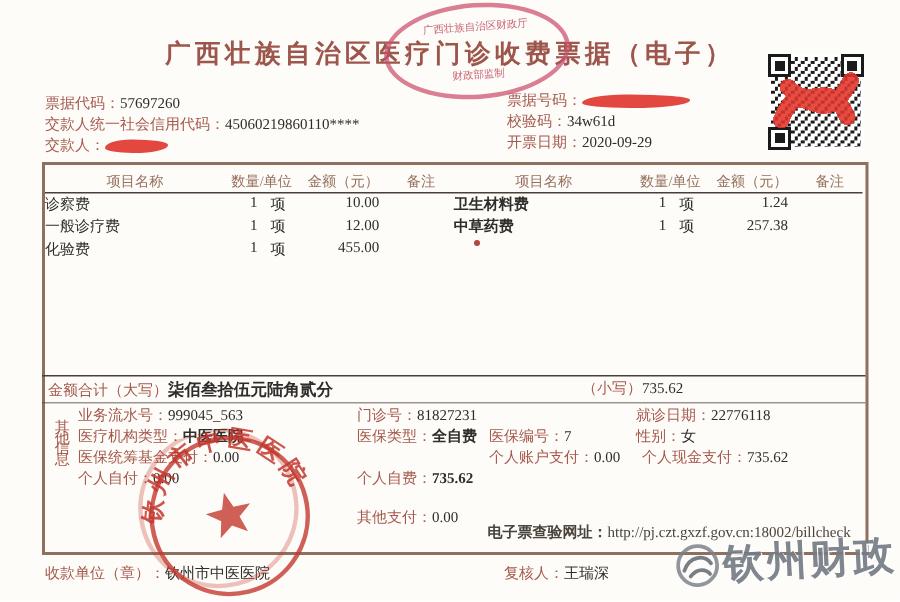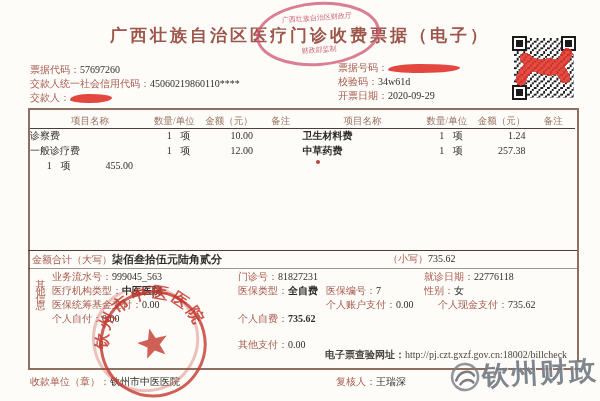--- a/index.html
+++ b/index.html
@@ -117,20 +117,21 @@
         <span class="c-note"></span>
       </div>
       <div class="trow">
         <span class="c-name">一般诊疗费</span>
         <span class="c-qty">1</span>
         <span class="c-unit">项</span>
         <span class="c-amt">12.00</span>
         <span class="c-note"></span>
       </div>
       <div class="trow">
+        <span class="c-name">化验费</span>
         <span class="c-qty">1</span>
         <span class="c-unit">项</span>
         <span class="c-amt">455.00</span>
         <span class="c-note"></span>
       </div>
     </div>
     <div class="half">
       <div class="thead">
         <span class="c-name">项目名称</span>
         <span class="c-qu">数量/单位</span>
@@ -173,21 +174,21 @@
   <span class="oi" style="left:424px;top:270px;"><span class="lab">就诊日期：</span><span class="val">22776118</span></span>
 
   <span class="oi" style="left:238px;top:284px;"><span class="lab">医保类型：</span><span class="val bold">全自费</span></span>
   <span class="oi" style="left:52px;top:284px;"><span class="lab">医疗机构类型：</span><span class="val bold">中医医院</span></span>
   <span class="oi" style="left:326px;top:284px;"><span class="lab">医保编号：</span><span class="val">7</span></span>
   <span class="oi" style="left:424px;top:284px;"><span class="lab">性别：</span><span class="val">女</span></span>
 
   <span class="oi" style="left:52px;top:298px;"><span class="lab">医保统筹基金支付：</span><span class="val">0.00</span></span>
   <span class="oi" style="left:238px;top:298px;margin-top:40px;"><span class="lab">其他支付：</span><span class="val">0.00</span></span>
   <span class="oi" style="left:326px;top:298px;"><span class="lab">个人账户支付：</span><span class="val">0.00</span></span>
-  <span class="oi" style="left:438px;top:298px;"><span class="lab">个人现金支付：</span><span class="val">735.62</span></span>
+  <span class="oi" style="left:428px;top:298px;"><span class="lab">个人现金支付：</span><span class="val">735.62</span></span>
 
   <span class="oi" style="left:52px;top:312px;"><span class="lab">个人自付：</span><span class="val">0.00</span></span>
   <span class="oi" style="left:238px;top:312px;"><span class="lab">个人自费：</span><span class="val bold">735.62</span></span>
 
   <div class="abs verify">
     <span class="bold">电子票查验网址：</span><span>http://pj.czt.gxzf.gov.cn:18002/billcheck</span>
   </div>
 
   <div class="abs footer" style="left:30px;">
     <span class="lab">收款单位（章）：</span><span class="val">钦州市中医医院</span>

